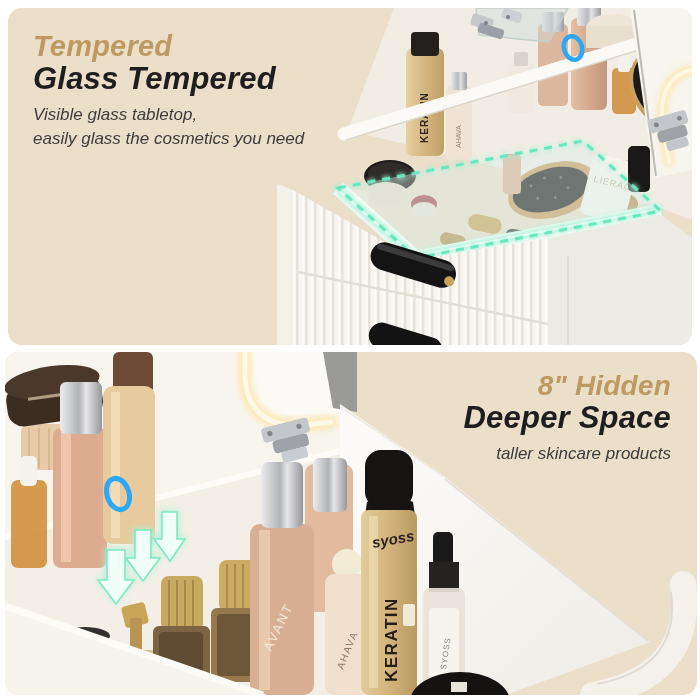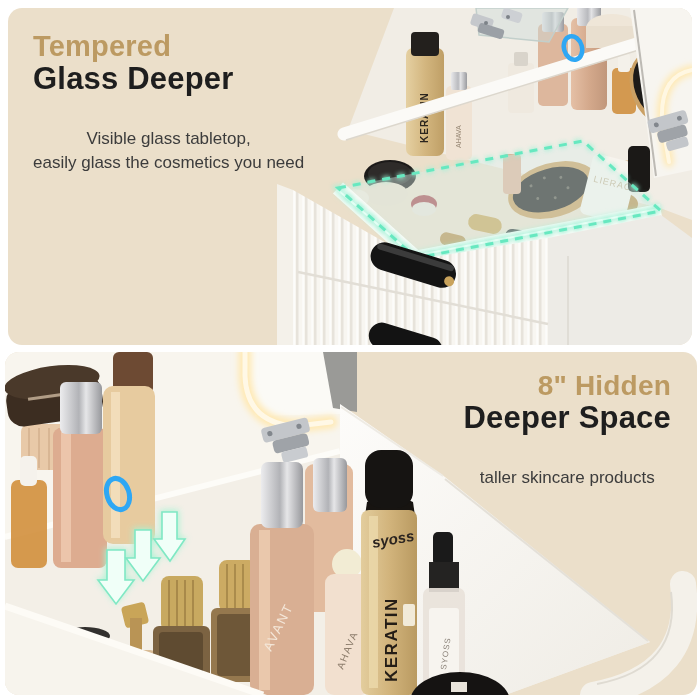--- a/index.html
+++ b/index.html
@@ -4,26 +4,26 @@
 <style>
   html,body{margin:0;padding:0;}
   body{
     width:700px;height:700px;position:relative;background:#ffffff;
     font-family:"Liberation Sans", sans-serif;overflow:hidden;
   }
   .panel{position:absolute;background:#ebdfca;border-radius:14px;overflow:hidden;}
   #panel-top{left:8px;top:8px;width:684px;height:337px;}
   #panel-bottom{left:5px;top:352px;width:692px;height:343px;}
   .illustration{position:absolute;left:0;top:0;z-index:1;}
-  .copy{position:absolute;z-index:2;}
+  .copy{position:absolute;z-index:2;font-style:italic;}
   #copy-top{left:25px;top:22px;text-align:left;}
   #copy-bottom{right:26px;top:18px;text-align:right;}
   .h-accent{font-size:29px;font-weight:bold;color:#bc9a62;line-height:1.12;letter-spacing:.2px;}
   .h-main{font-size:31px;font-weight:bold;color:#1e1e1e;line-height:1.12;letter-spacing:.2px;}
-  .body-copy{margin-top:30px;font-size:17px;color:#3c3c3c;line-height:1.38;text-align:center;}
+  .body-copy{margin-top:6px;font-size:17px;color:#3c3c3c;line-height:1.38;}
   svg text{font-family:"Liberation Sans", sans-serif;}
 </style>
 </head>
 <body>
 
 <section class="panel" id="panel-top">
 
   <svg class="illustration" width="684" height="337" viewBox="0 0 684 337">
     <defs>
       <linearGradient id="silvercap" x1="0" y1="0" x2="1" y2="0">
@@ -193,21 +193,21 @@
       <g transform="rotate(17 398 334)">
         <rect x="360" y="322" width="76" height="26" rx="13" fill="#131313"></rect>
       </g>
     </g>
 
     <ellipse cx="565" cy="40" rx="9" ry="12" fill="none" stroke="#2ea7f4" stroke-width="4.5" transform="rotate(-16 565 40)"></ellipse>
   </svg>
 
   <div class="copy" id="copy-top">
     <div class="h-accent">Tempered</div>
-    <div class="h-main">Glass Deeper</div>
+    <div class="h-main">Glass Tempered</div>
     <div class="body-copy">
       <div>Visible glass tabletop,</div>
       <div>easily glass the cosmetics you need</div>
     </div>
   </div>
 </section>
 
 <section class="panel" id="panel-bottom">
 
   <svg class="illustration" width="692" height="343" viewBox="0 0 692 343">

